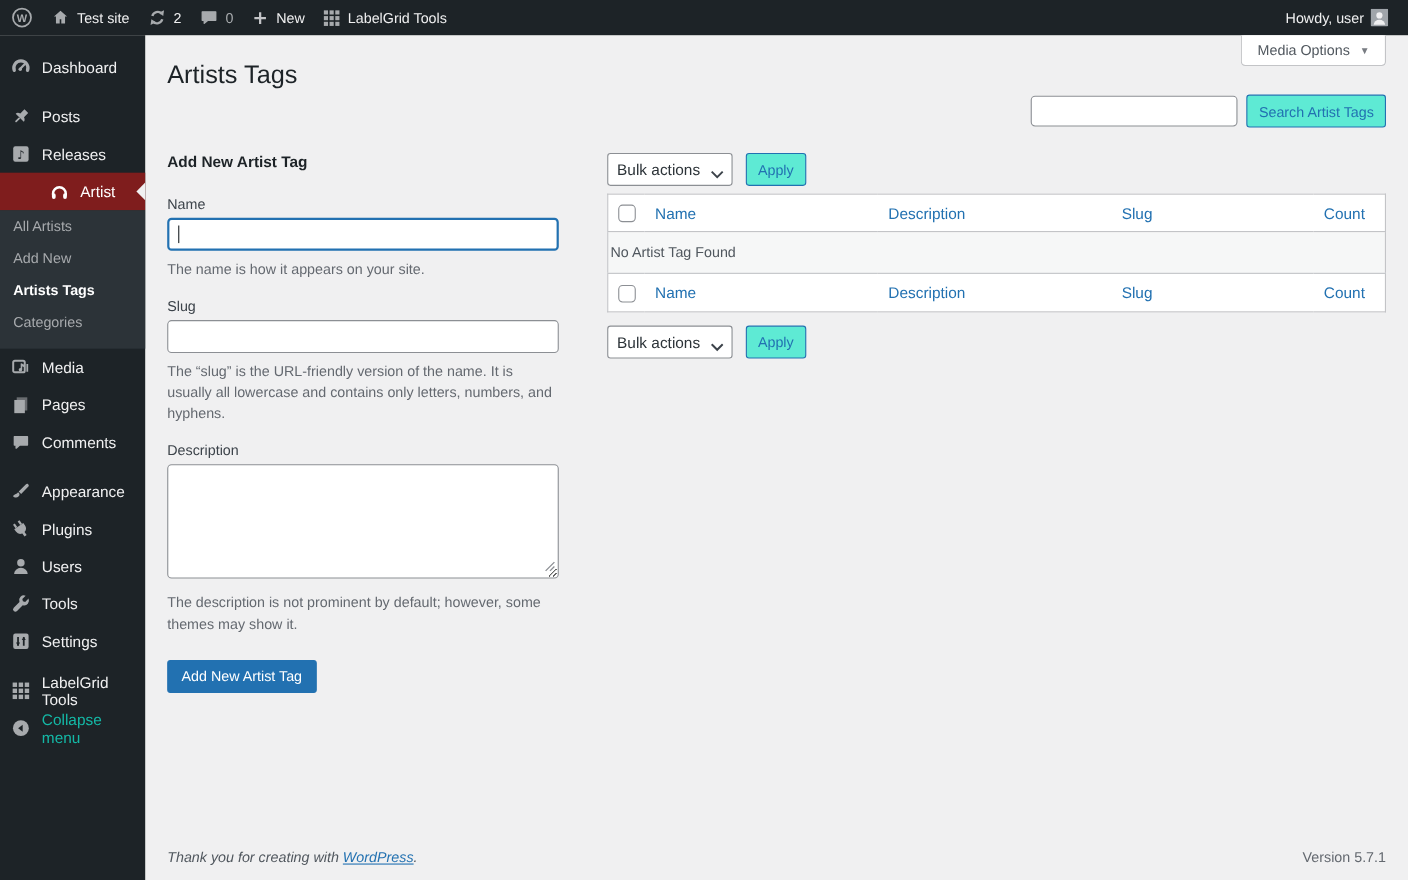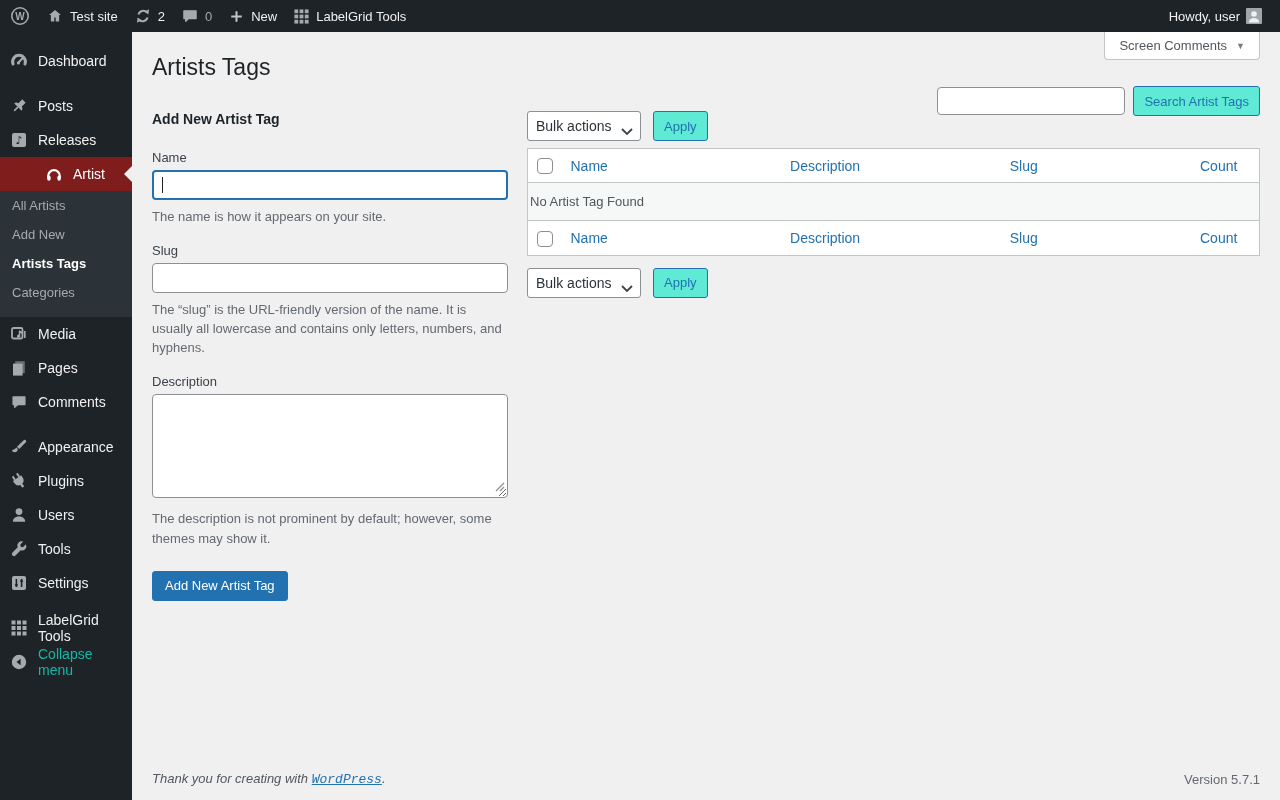--- a/index.html
+++ b/index.html
@@ -44,21 +44,21 @@
   .search-input { width:188px; height:28px; border:1px solid #8c8f94; border-radius:4px;
     background:#fff; padding:0 8px; font-size:14px; }
 
   
   .button-secondary { height:30px; padding:0 10px; background:#5eead4; border:1px solid #2271b1;
     border-radius:3px; color:#2271b1; font-size:13px; cursor:pointer; font-family:inherit; }
   .button-primary { height:30px; padding:0 12px; background:#2271b1; border:1px solid #2271b1;
     border-radius:3px; color:#fff; font-size:13px; cursor:pointer; font-family:inherit; }
 
   
-  .columns { display:flex; gap:19px; margin-top:29px; align-items:flex-start; }
+  .columns { display:flex; gap:44px; margin-top:57px; align-items:flex-start; }
   .col-left { width:356px; flex-shrink:0; }
   .col-right { flex:1; }
 
   
   .form-heading { font-size:14px; font-weight:bold; color:#1d2327; margin:0 0 23px; }
   .field { margin-bottom:17px; }
   .field-label { display:block; font-size:13px; color:#3c434a; margin-bottom:5px; }
   .input-wrap { position:relative; display:block; }
   .text-input { width:100%; height:30px; border:1px solid #8c8f94; border-radius:4px; font-size:14px;
     padding:0 8px; background:#fff; font-family:inherit; }
@@ -86,21 +86,21 @@
   .cb-col { width:33px; padding:8px 0 8px 9px !important; }
   .col-name { width:30%; } .col-desc { width:30%; } .col-slug { width:26%; }
   .wp-checkbox { appearance:none; -webkit-appearance:none; width:16px; height:16px; margin:0;
     border:1px solid #8c8f94; border-radius:4px; background:#fff; cursor:pointer; vertical-align:middle; }
   .empty-row td { background:#f6f7f7; color:#50575e; font-size:13px; padding:11px 2px; }
 
   
   .page-footer { margin-top:auto; display:flex; justify-content:space-between; align-items:flex-end;
     padding:16px 0 13px; font-size:13px; }
   .thanks { font-style:italic; color:#50575e; }
-  .thanks a { color:#2271b1;font-family:Liberation Mono, monospace; }
+  .thanks a { color:#2271b1; }
   .version { color:#646970;margin-top:38px; }
 </style>
 </head>
 <body>
 
 <div class="admin-bar">
   <div class="ab-group">
     <span class="ab-item">
       <span>
         <svg width="20" height="20" viewBox="0 0 20 20">
@@ -357,21 +357,21 @@
           <path d="M11.8 6.4 L7.2 10 l4.6 3.6 Z" fill="#1d2327"></path>
         </svg>
       </span>
       <span class="collapse-label">Collapse menu</span>
     </div>
   </div>
 
   <div class="content">
 
     <div class="screen-options">
-      <span>Screen Comments</span>
+      <span>Media Options</span>
       <span class="so-chevron">▼</span>
     </div>
 
     <h1 class="page-title">Artists Tags</h1>
 
     <div class="search-box">
       <input type="text" class="search-input" style="">
       <button class="button-secondary">Search Artist Tags</button>
     </div>
 

